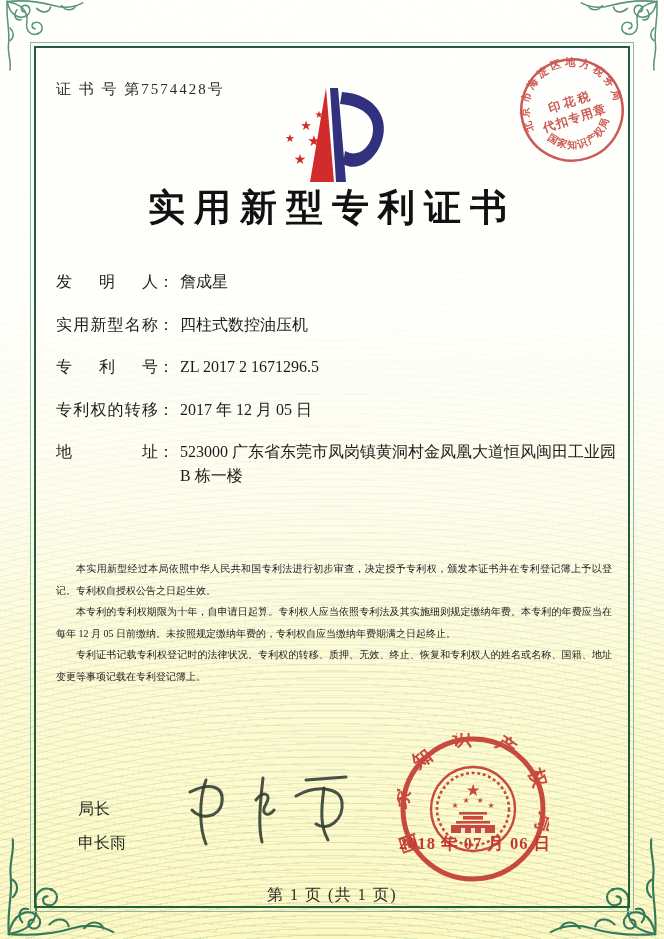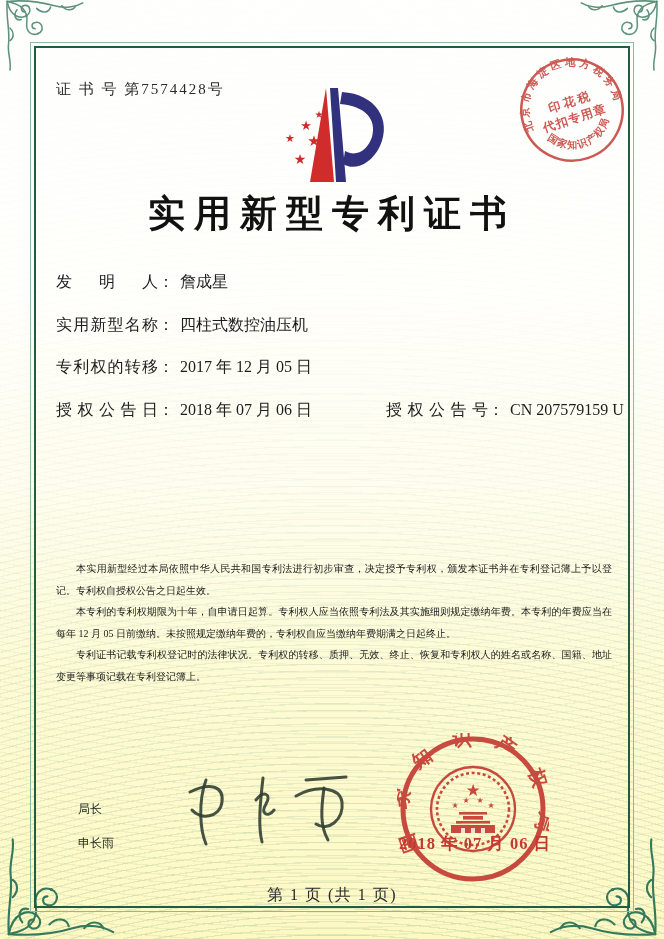--- a/index.html
+++ b/index.html
@@ -36,36 +36,36 @@
 
   .logo{position:absolute;left:272px;top:82px;width:126px;height:104px;}
 
   .tax-stamp{position:absolute;right:34px;top:52px;width:116px;height:116px;transform:rotate(-18deg);opacity:.88;}
   .tax-stamp text{fill:#c5433c;font-family:"Liberation Serif","DejaVu Serif",serif;font-weight:700;}
   .stamp-ring{font-size:10px;letter-spacing:3.2px;}
   .stamp-ring-b{font-size:9.5px;letter-spacing:1px;}
   .stamp-center1{font-size:11.5px;letter-spacing:3px;}
   .stamp-center2{font-size:11.5px;letter-spacing:1px;}
 
-  .doc-title{position:absolute;left:0;right:0;top:189px;text-align:center;
+  .doc-title{position:absolute;left:0;right:0;top:183px;text-align:center;
     font-size:37px;font-weight:600;letter-spacing:9px;color:#111;}
 
   .fields{position:absolute;left:56px;top:270px;width:560px;font-size:16px;}
   .field-row{margin-bottom:18.5px;line-height:24px;white-space:nowrap;}
   .flabel{display:inline-block;width:102px;text-align:justify;text-align-last:justify;vertical-align:top;}
   .colon{display:inline-block;margin-right:6px;vertical-align:top;}
   .fvalue{display:inline-block;max-width:440px;white-space:normal;vertical-align:top;}
   .field-row.dual{display:flex;}
   .pair-left{width:330px;flex:0 0 auto;}
 
   .paragraphs{position:absolute;left:56px;top:558px;width:556px;
     font-size:10px;line-height:21.5px;text-align:justify;color:#222;}
   .paragraphs p{margin:0;text-indent:2em;}
 
-  .sign-block{position:absolute;left:78px;top:792px;font-size:12px;line-height:34px;color:#242c24;}
+  .sign-block{position:absolute;left:78px;top:792px;font-size:16px;line-height:34px;color:#242c24;}
   .signature-svg{position:absolute;left:168px;top:760px;width:200px;height:100px;}
   .signature-svg path{stroke:#2e3a30;stroke-width:3;fill:none;stroke-linecap:round;opacity:.88;}
 
   .seal{position:absolute;left:397px;top:733px;width:152px;height:152px;opacity:.92;}
   .seal .ring-text{fill:#c43c34;font-size:19px;font-weight:700;letter-spacing:22px;
     font-family:"Liberation Serif","DejaVu Serif",serif;}
   .seal-date{position:absolute;left:394px;top:833px;width:162px;text-align:center;
     font-size:16.5px;font-weight:600;color:#c23a32;letter-spacing:1px;z-index:5;}
 
   .footer{position:absolute;left:0;right:0;bottom:33px;text-align:center;
@@ -146,29 +146,27 @@
     <div class="doc-title">实用新型专利证书</div>
 
     <div class="fields">
       <div class="field-row">
         <span class="flabel">发明人</span><span class="colon">：</span><span class="fvalue">詹成星</span>
       </div>
       <div class="field-row">
         <span class="flabel">实用新型名称</span><span class="colon">：</span><span class="fvalue">四柱式数控油压机</span>
       </div>
       <div class="field-row">
+        <span class="flabel">专利号</span><span class="colon">：</span><span class="fvalue">ZL 2017 2 1671296.5</span>
+      </div>
+      <div class="field-row">
         <span class="flabel">专利权的转移</span><span class="colon">：</span><span class="fvalue">2017 年 12 月 05 日</span>
       </div>
-      <div class="field-row dual">
-        <span class="pair-left">
-          <span class="flabel">授权公告日</span><span class="colon">：</span><span class="fvalue">2018 年 07 月 06 日</span>
-        </span>
-        <span class="pair-right">
-          <span class="flabel">授权公告号</span><span class="colon">：</span><span class="fvalue">CN 207579159 U</span>
-        </span>
+      <div class="field-row">
+        <span class="flabel">地址</span><span class="colon">：</span><span class="fvalue">523000 广东省东莞市凤岗镇黄洞村金凤凰大道恒风闽田工业园 B 栋一楼</span>
       </div>
     </div>
 
     <div class="paragraphs">
       <p>本实用新型经过本局依照中华人民共和国专利法进行初步审查，决定授予专利权，颁发本证书并在专利登记簿上予以登记。专利权自授权公告之日起生效。</p>
       <p>本专利的专利权期限为十年，自申请日起算。专利权人应当依照专利法及其实施细则规定缴纳年费。本专利的年费应当在每年 12 月 05 日前缴纳。未按照规定缴纳年费的，专利权自应当缴纳年费期满之日起终止。</p>
       <p>专利证书记载专利权登记时的法律状况。专利权的转移、质押、无效、终止、恢复和专利权人的姓名或名称、国籍、地址变更等事项记载在专利登记簿上。</p>
     </div>
 
     <div class="sign-block">

